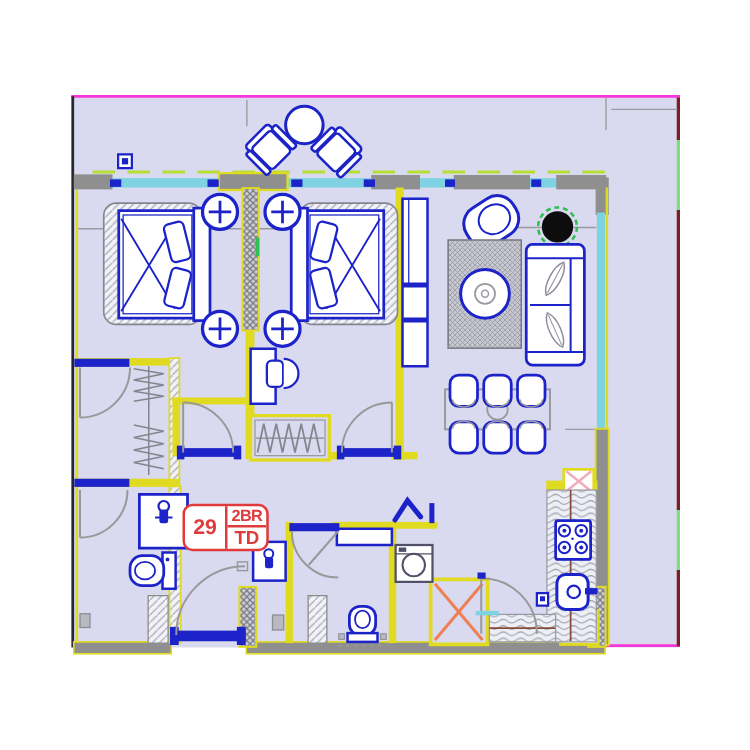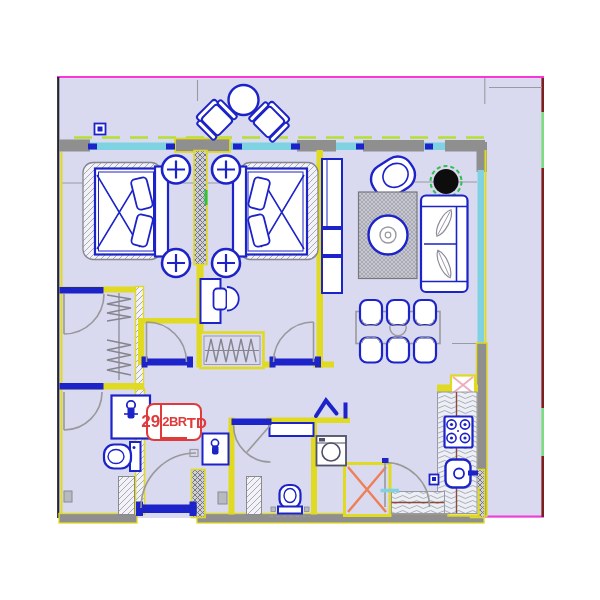--- a/index.html
+++ b/index.html
@@ -6,26 +6,26 @@
   #canvas{position:relative;width:600px;height:600px;background:#fff;overflow:hidden;
           font-family:"Liberation Sans",sans-serif;}
   svg{position:absolute;left:0;top:0;}
   
   .f-floor{fill:var(--floor)} .f-wg{fill:var(--wall-gray)} .f-wy{fill:var(--wall-yellow)}
   .s-wy{stroke:var(--wall-yellow)} .s-blue{stroke:var(--furniture-blue)} .f-blue{fill:var(--furniture-blue)}
   .f-white{fill:#fff} .nf{fill:none}
   .arc{stroke:var(--door-arc-gray);fill:none;stroke-width:1.6}
   .grayln{stroke:#9a9aa0;fill:none}
   .hatchln{stroke:#85858d;fill:none}
-  .unit-label{position:absolute;left:146px;top:403px;width:56px;height:38px;display:flex;
+  .unit-label{position:absolute;left:146px;top:403px;width:69px;height:38px;display:flex;
     border:2.5px solid var(--label-red);border-radius:8px;background:#fff;color:var(--label-red);
-    font-weight:bold;z-index:5;box-sizing:border-box;justify-content:center;}
+    font-weight:bold;z-index:5;box-sizing:border-box;}
   .unit-number{width:32px;display:flex;align-items:center;justify-content:center;font-size:17px;
     border-right:2.5px solid var(--label-red);}
-  .unit-col{flex:1;display:flex;flex-direction:row;}
+  .unit-col{flex:1;display:flex;flex-direction:column;}
   .unit-type{flex:1;display:flex;align-items:center;justify-content:center;font-size:13px;
     border-bottom:2.5px solid var(--label-red);letter-spacing:-.5px;}
   .unit-suffix{flex:1;display:flex;align-items:center;justify-content:center;font-size:15px;}
 </style>
 </head>
 <body>
 
 <div id="canvas">
 <svg width="600" height="600" viewBox="0 0 600 600">
   <defs>

